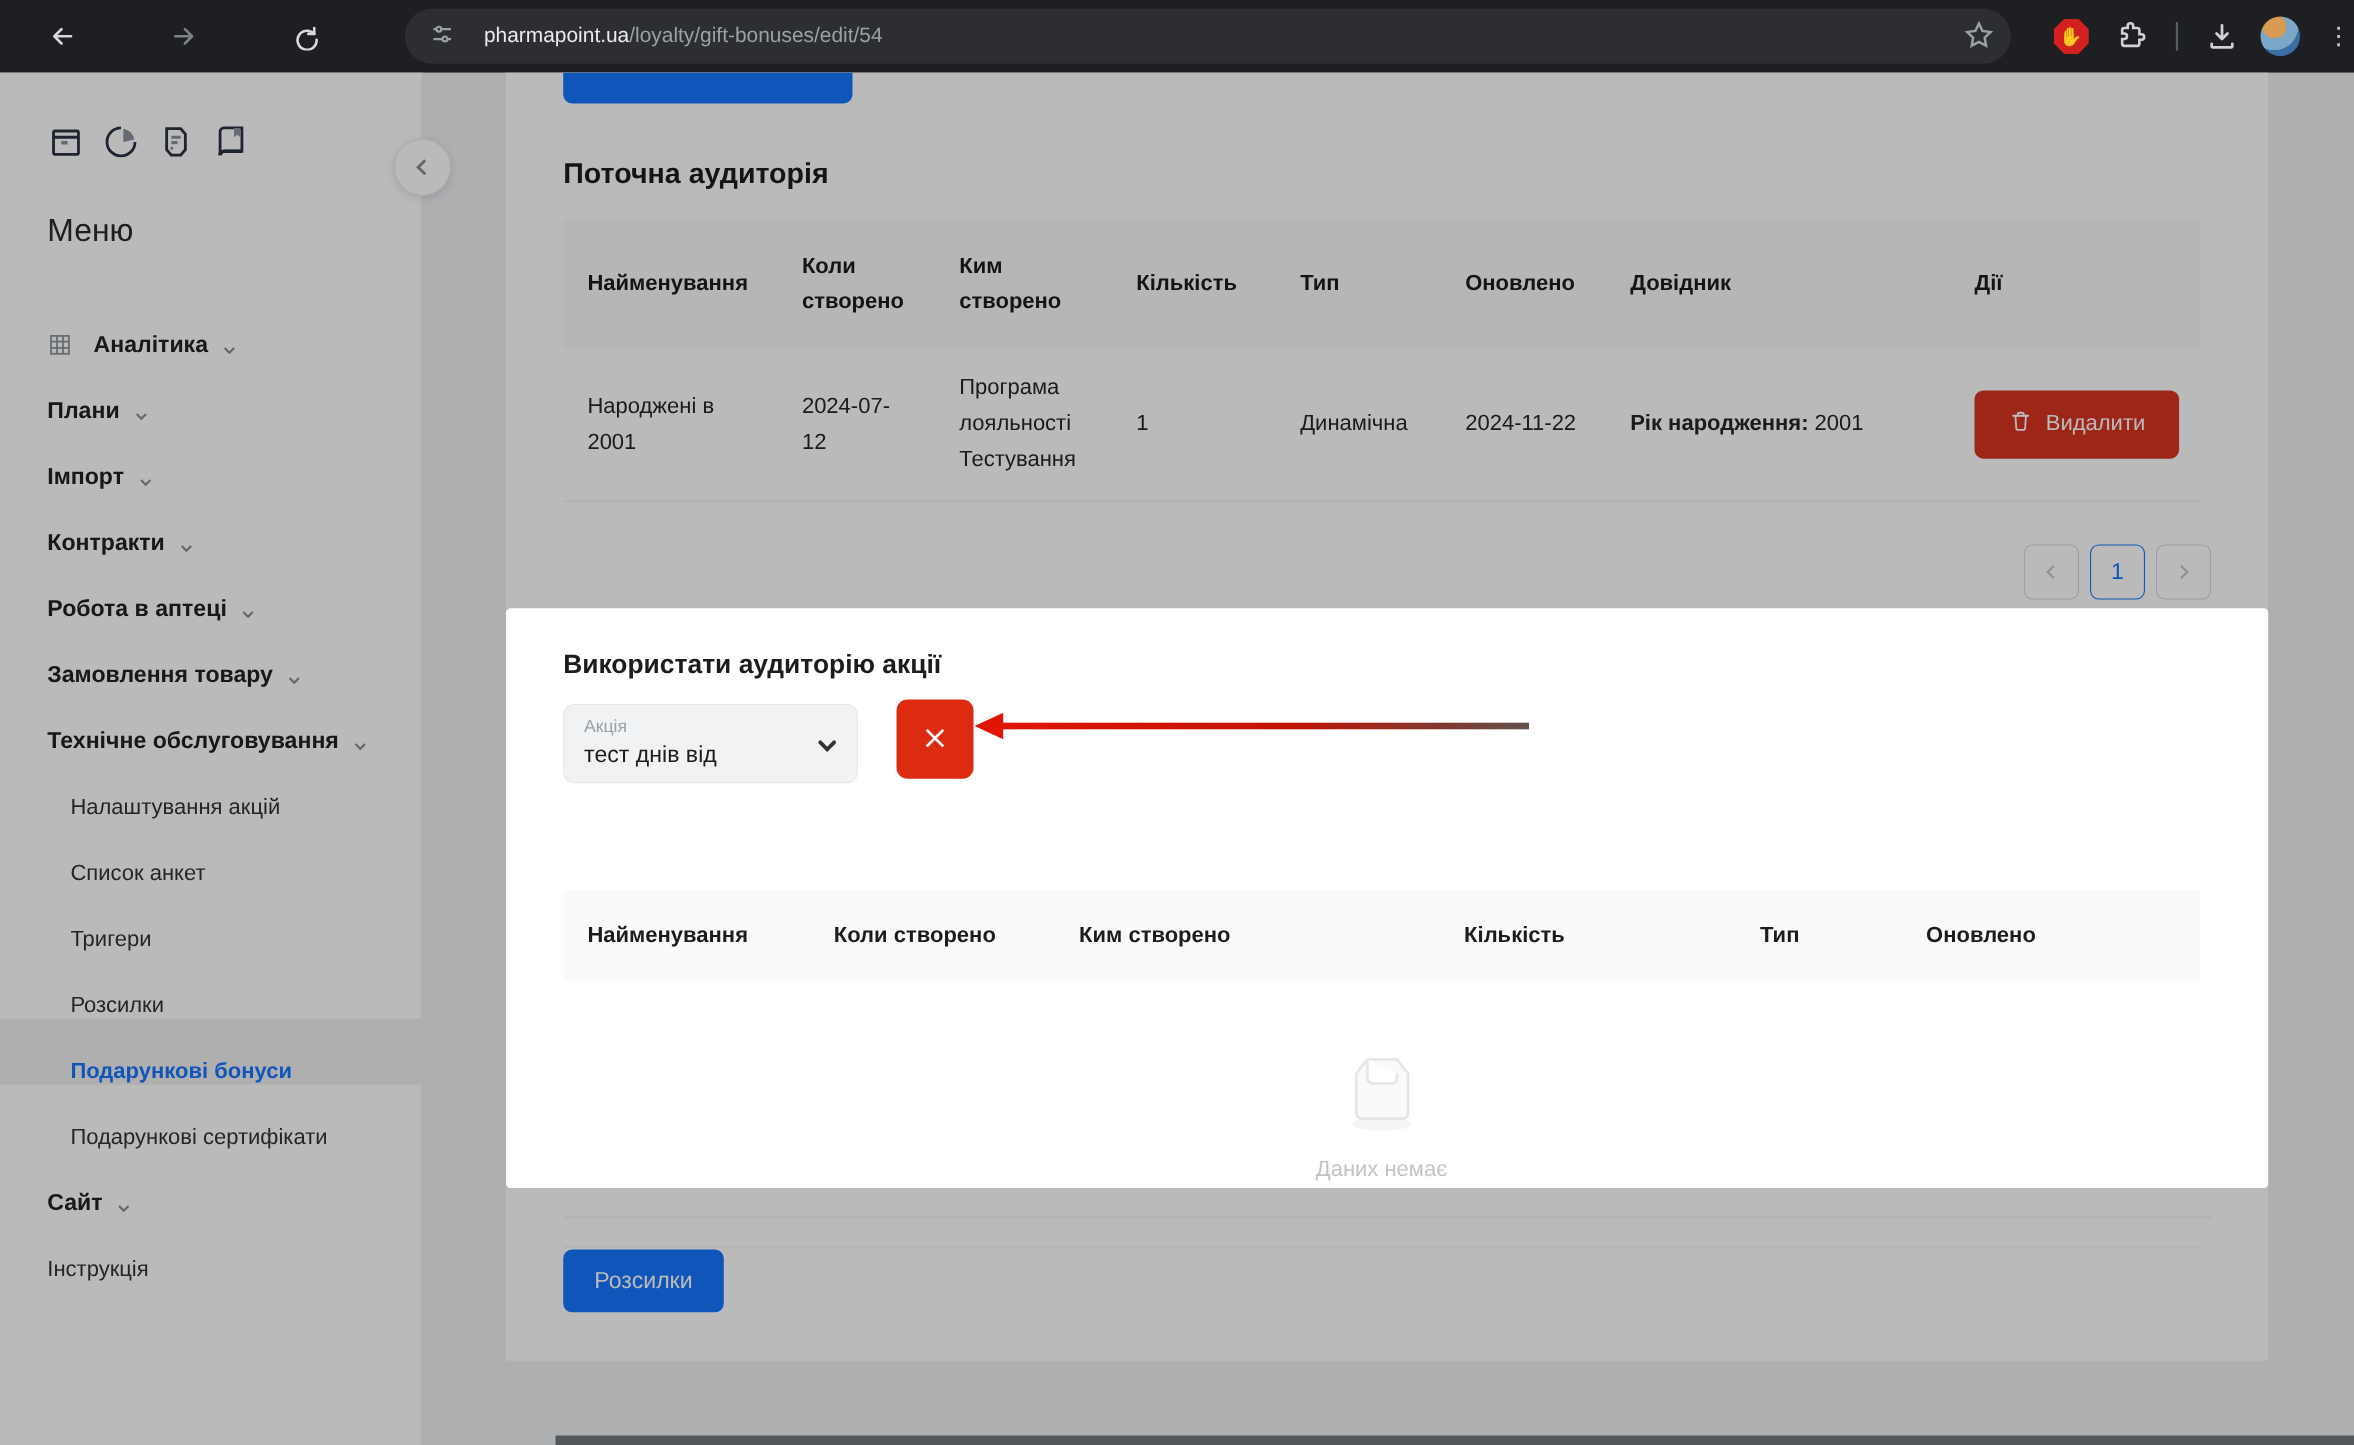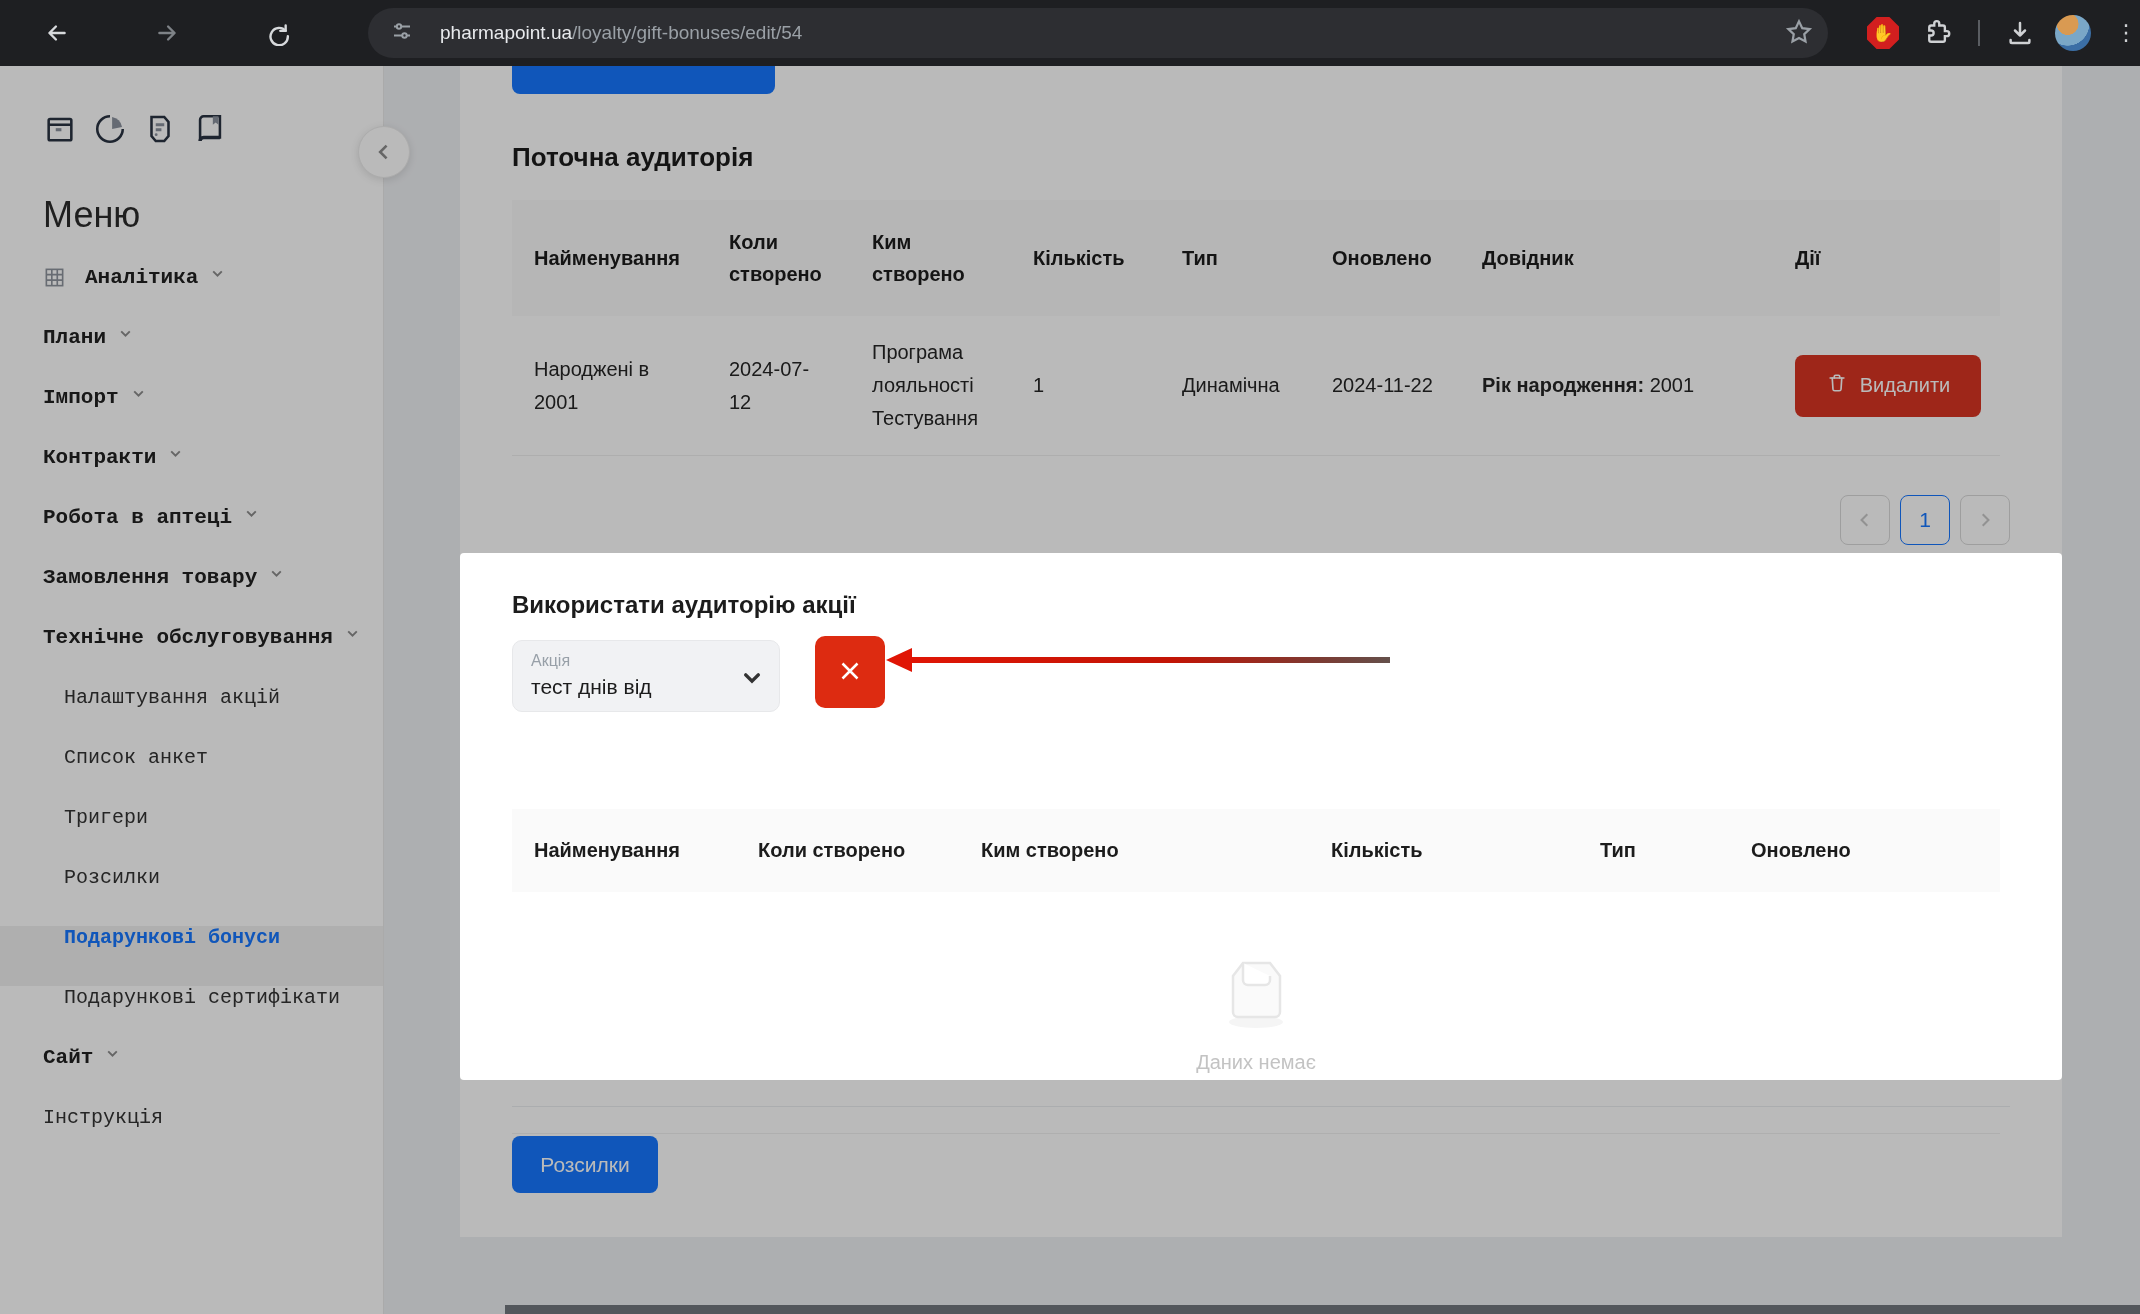--- a/index.html
+++ b/index.html
@@ -24,24 +24,24 @@
   .avatar { border-radius:50%; width:36px; height:36px;
             background:radial-gradient(circle at 35% 25%, #d99a52 0 30%, #7aa7c7 31% 60%, #3b6ea5 61% 100%); }
   .kebab { color:#cfd1d4; font-size:22px; letter-spacing:0; }
 
   
   .page { position:absolute; left:0; top:66px; width:2140px; height:1248px; background:#eef0f3; overflow:hidden; }
 
   
   .sidebar { position:absolute; left:0; top:0; width:384px; height:1248px; background:#ffffff; border-right:1px solid #e9e9e9; }
   .app-icons { position:absolute; left:43px; top:46px; display:flex; gap:16px; }
-  .menu-title { position:absolute; left:43px; top:128px; font-size:36px; color:#2b2b2b; }
+  .menu-title { position:absolute; left:43px; top:128px; font-size:29px; color:#2b2b2b; }
   .nav { position:absolute; left:0; top:200px; width:100%; }
-  .nav-item { height:60px; display:flex; align-items:flex-start; padding-left:43px; cursor:pointer;
-              font-size:21px; color:#222; white-space:nowrap;font-family:Liberation Mono, monospace; }
+  .nav-item { height:60px; display:flex; align-items:flex-end; padding-left:43px; cursor:pointer;
+              font-size:21px; color:#222; white-space:nowrap; }
   .nav-item.bold { font-weight:bold; }
   .nav-item.sub { padding-left:64px; font-size:20px; color:#333; }
   .nav-item.selected { background:#f0f0f0; color:#1677ff; font-weight:bold; }
   .nav-ico { width:24px; height:24px; margin-right:18px; display:inline-flex; }
   .chev { margin-left:12px; display:inline-flex; }
   .collapse-btn { position:absolute; left:358px; top:60px; width:52px; height:52px; border-radius:50%;
                   background:#fff; border:1px solid #ececec; box-shadow:0 2px 8px rgba(0,0,0,.12);
                   display:flex; align-items:center; justify-content:center; z-index:5; }
 
   

